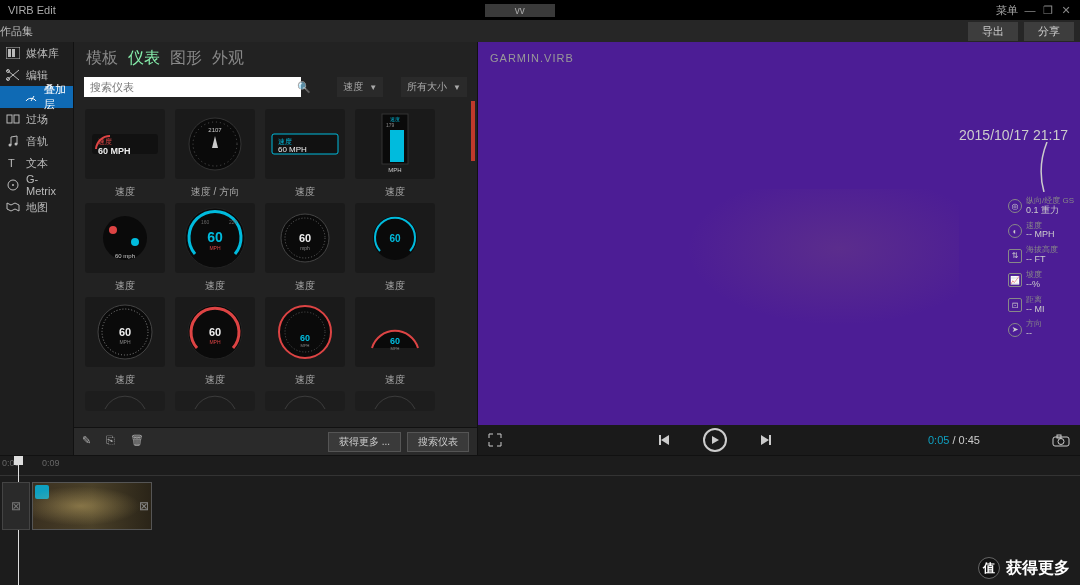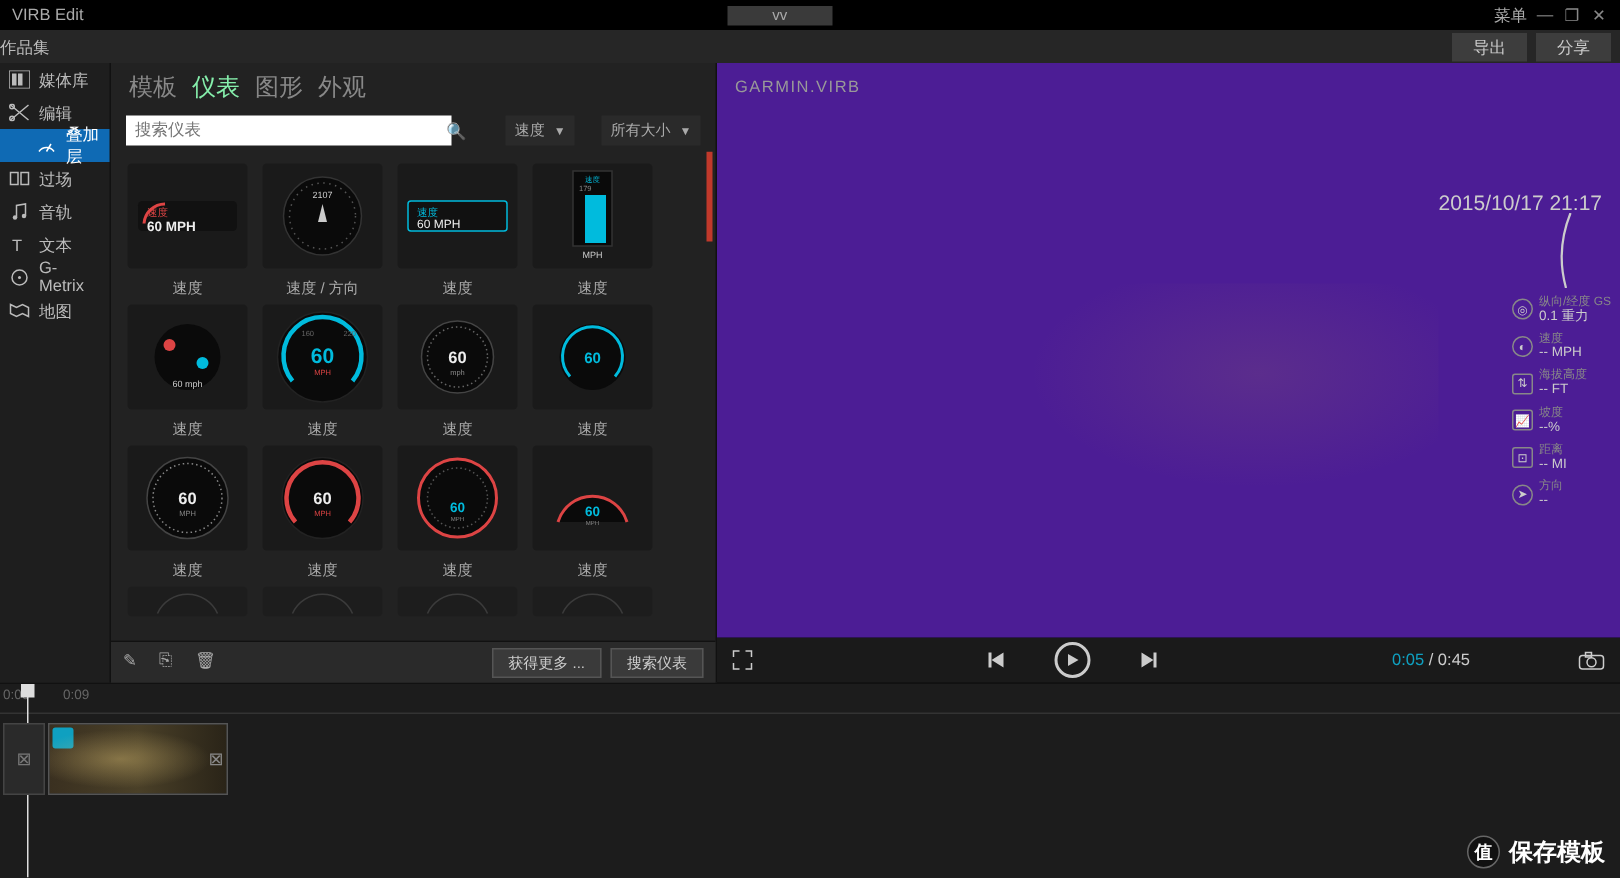--- a/index.html
+++ b/index.html
@@ -491,14 +491,14 @@
         <div class="badge"></div>
         <div class="road"></div>
         <span class="end">⊠</span>
       </div>
     </div>
   </div>
 </div>
 
 <div class="watermark">
   <div class="badge">值</div>
-  <span>保存模板</span>
+  <span>获得更多</span>
 </div>
 
 </body></html>

